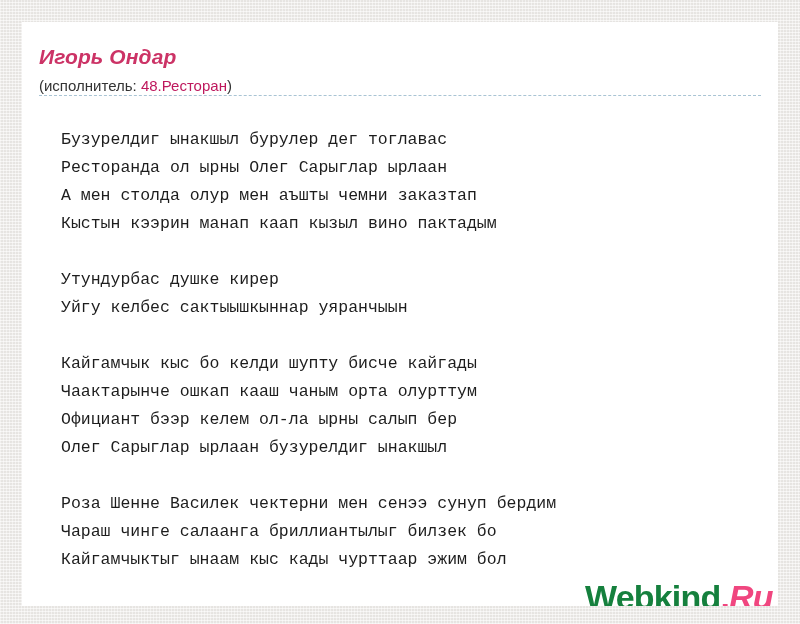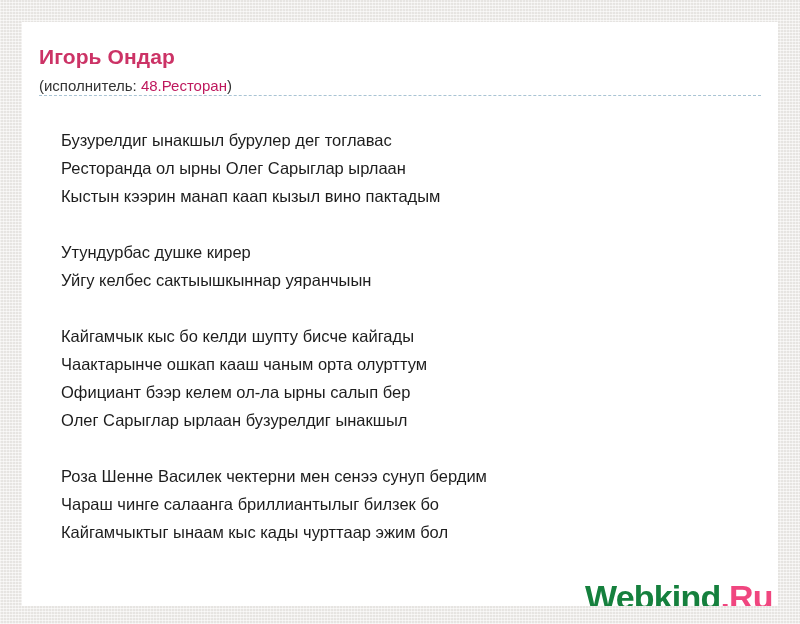--- a/index.html
+++ b/index.html
@@ -40,20 +40,21 @@
     padding: 22px 0 0 17px;
   }
 
   .song-title {
     font-size: 21px;
     font-weight: bold;
     color: #cc3366;
     line-height: 26px;
     margin: 0;
     letter-spacing: 0.1px;
+    font-style: italic;
   }
 
   .performer-line {
     font-size: 15px;
     color: #333333;
     line-height: 20px;
     margin-top: 6px;
     white-space: nowrap;
   }
 
@@ -83,20 +84,21 @@
   }
 
   .stanza {
     margin: 0 0 28px 0;
   }
   .stanza:last-child {
     margin-bottom: 0;
   }
   .lyric-line {
     white-space: nowrap;
+    font-family: Liberation Mono, monospace;
   }
 
   
   .watermark {
     position: absolute;
     left: 563px;
     top: 558px;
     width: 200px;
     height: 46px;
     text-align: left;
@@ -110,20 +112,21 @@
     white-space: nowrap;
   }
   .wm-web {
     color: #15803d;
   }
   .wm-dot {
     color: #f0467f;
   }
   .wm-ru {
     color: #f0467f;
+    font-style: italic;
   }
 </style>
 </head>
 <body>
 
 <div id="page">
 
   <div class="content-card">
 
     <div class="song-head">
@@ -134,20 +137,21 @@
       </div>
     </div>
 
     <div class="divider"></div>
 
     <div class="lyrics">
 
       <div class="stanza">
         <div class="lyric-line">Бузурелдиг ынакшыл бурулер дег тоглавас</div>
         <div class="lyric-line">Ресторанда ол ырны Олег Сарыглар ырлаан</div>
+        <div class="lyric-line">А мен столда олур мен аъшты чемни заказтап</div>
         <div class="lyric-line">Кыстын кээрин манап каап кызыл вино пактадым</div>
       </div>
 
       <div class="stanza">
         <div class="lyric-line">Утундурбас душке кирер</div>
         <div class="lyric-line">Уйгу келбес сактыышкыннар уяранчыын</div>
       </div>
 
       <div class="stanza">
         <div class="lyric-line">Кайгамчык кыс бо келди шупту бисче кайгады</div>

